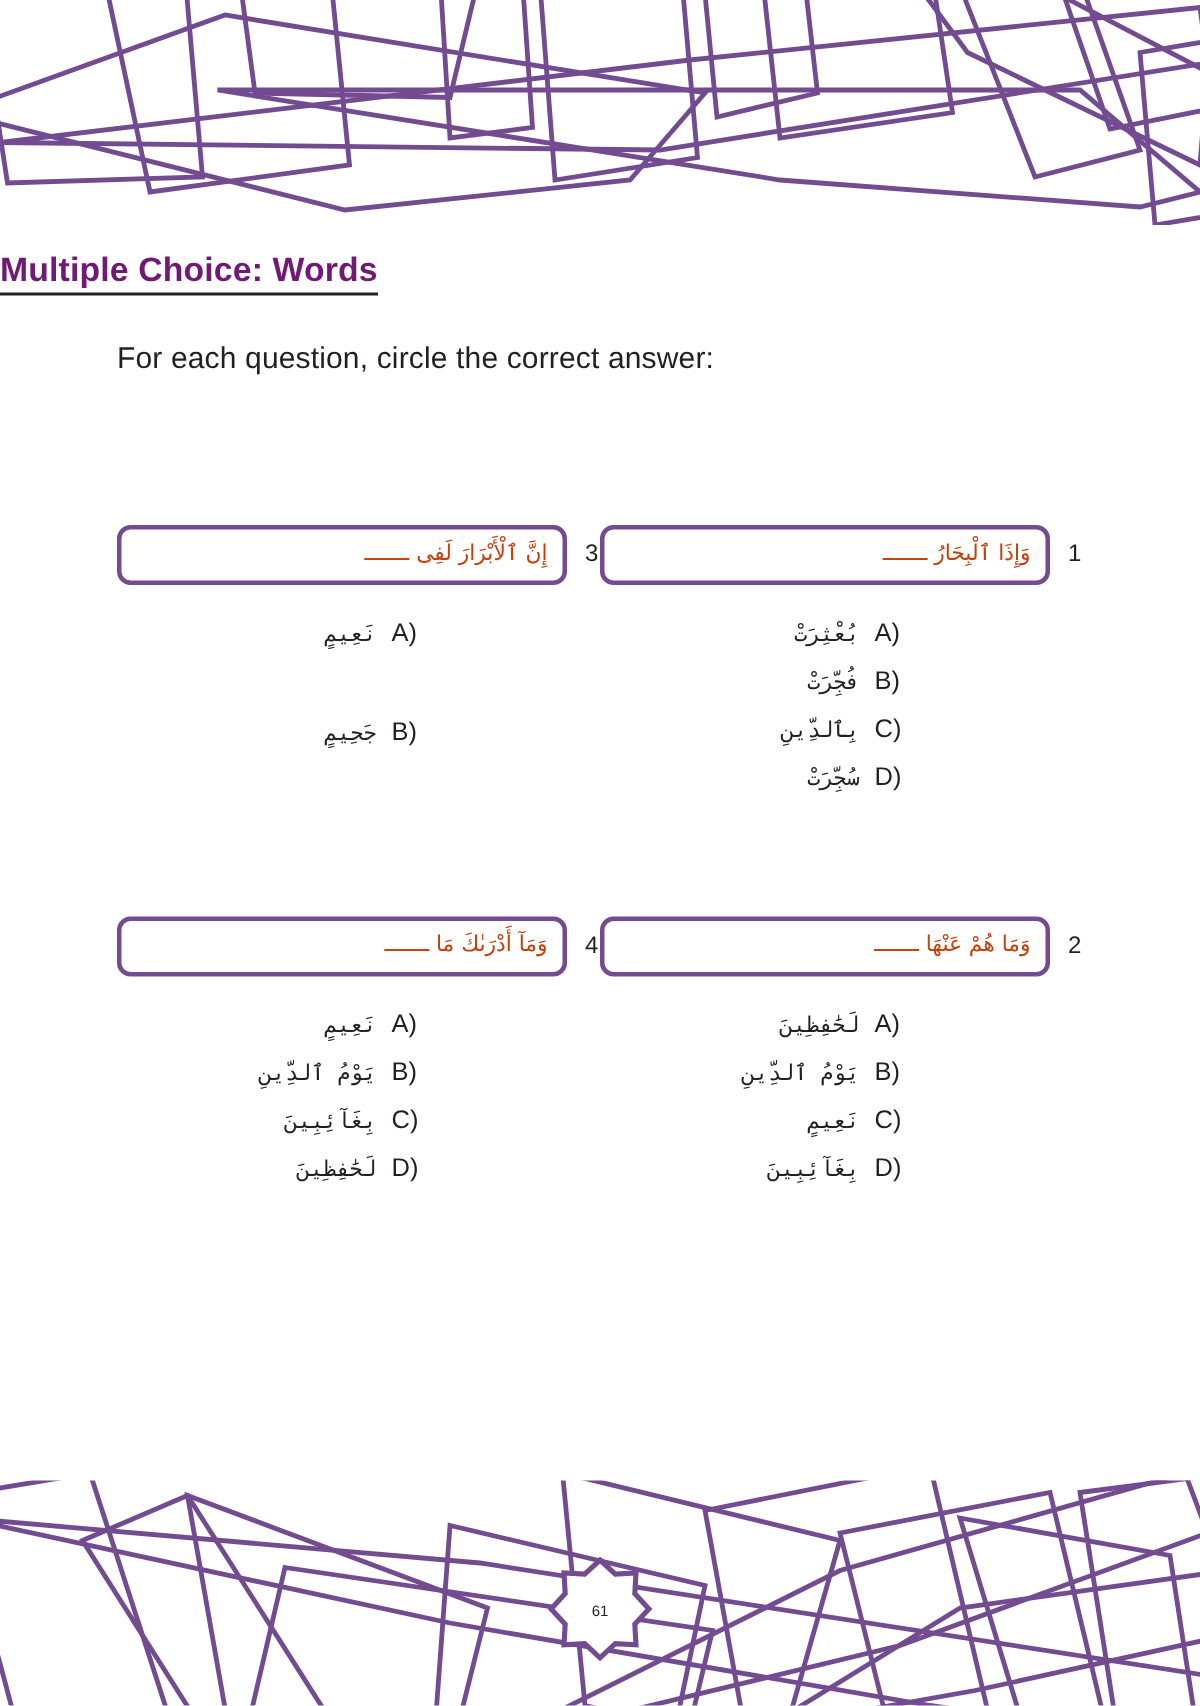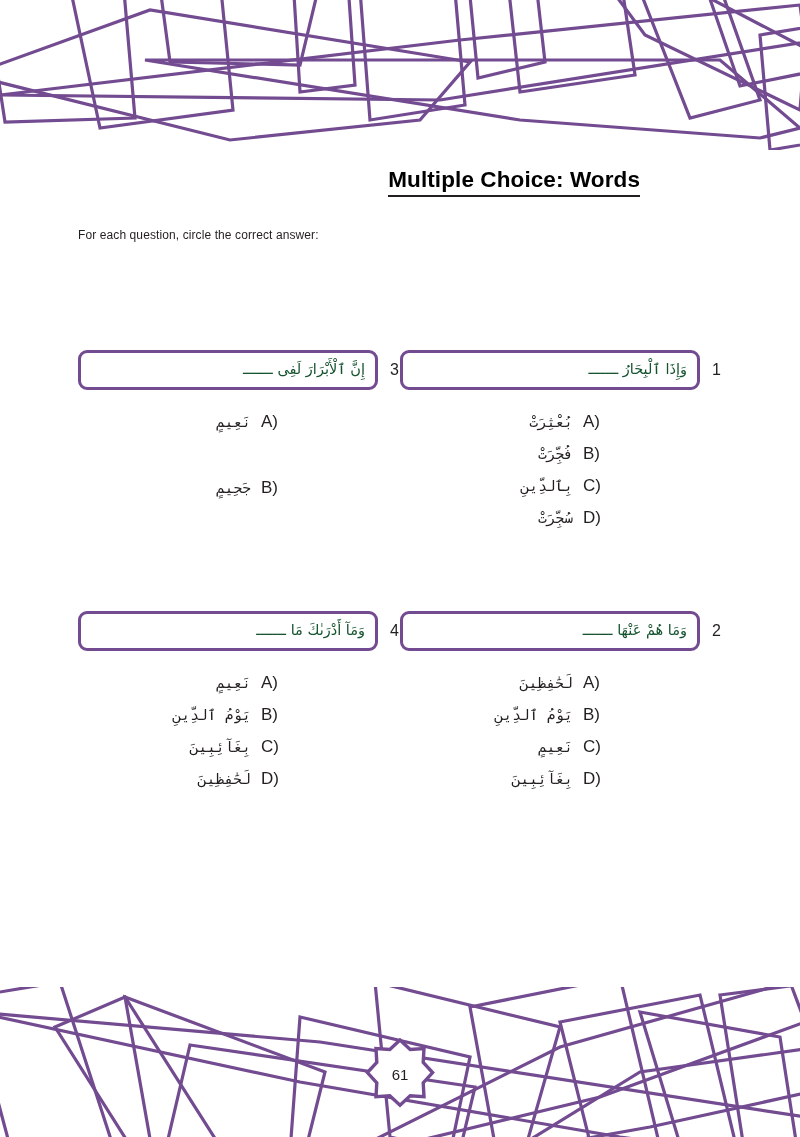--- a/index.html
+++ b/index.html
@@ -26,36 +26,36 @@
   .deco-top { top: 0; height: 150px; }
   .deco-bottom { bottom: 0; height: 150px; }
   .deco svg { display: block; width: 800px; height: 150px; }
 
   
   .page-title {
     position: absolute;
     top: 167px;
     left: 0;
     width: 640px;
-    text-align: right;
+    text-align: left;
     font-size: 22.5px;
     font-weight: 700;
     letter-spacing: 0.1px;
-    color: #000000;
+    color: #701a75;
   }
   .page-title span {
     border-bottom: 2px solid #231f20;
     padding-bottom: 3px;
   }
 
   .instruction {
     position: absolute;
     top: 228px;
     left: 78px;
-    font-size: 12px;
+    font-size: 20px;
     color: #231f20;
     letter-spacing: 0.1px;
   }
 
   
   .questions {
     position: absolute;
     top: 350px;
     left: 78px;
     width: 644px;
@@ -93,21 +93,21 @@
     display: flex;
     align-items: center;
     justify-content: flex-start;
     padding: 0 10px;
     background: #ffffff;
   }
   .qtext {
     font-family: "DejaVu Sans", "Liberation Sans", sans-serif;
     font-size: 14.5px;
     line-height: 1.5;
-    color: #14532d;
+    color: #c2410c;
     direction: rtl;
     white-space: nowrap;
   }
 
   .options {
     margin-top: 22px;
     padding-right: 12px;
     direction: rtl;
   }
   .option {
@@ -149,21 +149,21 @@
     height: 72px;
   }
   .page-badge svg { display: block; }
   .page-num {
     position: absolute;
     left: 0; top: 0;
     width: 72px; height: 72px;
     display: flex;
     align-items: center;
     justify-content: center;
-    font-size: 15px;
+    font-size: 10px;
     color: #231f20;
   }
 </style>
 </head>
 <body>
 
 <div class="deco deco-top">
   <svg viewBox="0 0 800 150" xmlns="http://www.w3.org/2000/svg">
     <g fill="none" stroke="#734b91" stroke-width="3.2">
       <polygon points="-20,-40 120,-55 135,118 5,122"></polygon>

